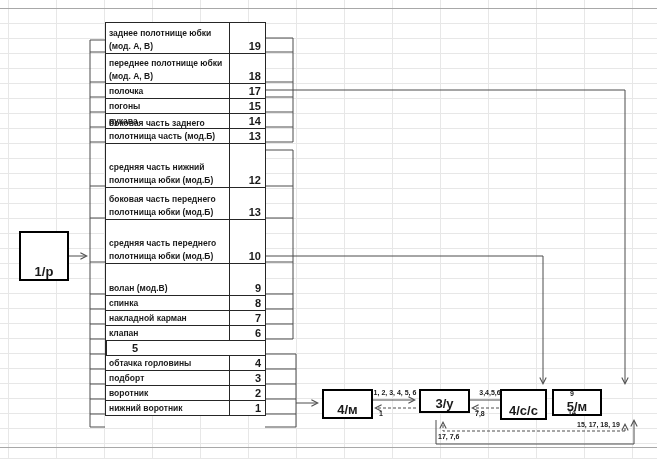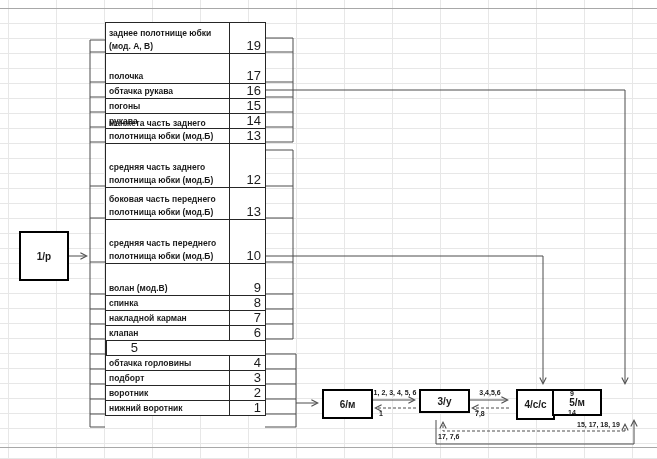--- a/index.html
+++ b/index.html
@@ -11,40 +11,40 @@
     position:absolute;inset:0;
     background-image:
       repeating-linear-gradient(to bottom, #e7e7e7 0 1px, transparent 1px 15px),
       repeating-linear-gradient(to right, #e7e7e7 0 1px, transparent 1px 48px);
     background-position:8px 8px;
   }
   .hrule{position:absolute;left:0;width:657px;height:1px;background:#a8a8a8}
   svg.lines{position:absolute;left:0;top:0;z-index:2}
   .node{
     position:absolute;z-index:3;background:#fff;border:2.5px solid #000;
-    display:flex;align-items:center;justify-content:center;
-    font-weight:bold;font-size:10px;box-sizing:border-box;
+    display:flex;align-items:flex-end;justify-content:center;
+    font-weight:bold;font-size:13px;box-sizing:border-box;
   }
   .ptable{
     position:absolute;left:105px;top:22px;width:161px;z-index:3;
     background:#fff;border:1px solid #262626;box-sizing:border-box;
   }
   .prow{display:flex;box-sizing:border-box;height:15px}
   .prow + .prow{border-top:1px solid #262626}
   .prow:nth-child(1),.prow:nth-child(2){height:30px}
   .prow:nth-child(7),.prow:nth-child(9){height:44px}
   .prow:nth-child(8),.prow:nth-child(10){height:32px}
   .pname{
     flex:1;display:flex;align-items:flex-end;padding:0 2px 1px 3px;
     font-weight:bold;font-size:8.5px;line-height:12.5px;margin-top:12px;
   }
   .pnum{
     width:36px;box-sizing:border-box;border-left:1px solid #262626;
     display:flex;align-items:flex-end;justify-content:flex-end;
-    padding:0 4px 1px 0;font-weight:normal;font-size:13px;line-height:12.5px;
+    padding:0 4px 1px 0;font-weight:bold;font-size:11px;line-height:12.5px;
   }
   .flbl{
     position:absolute;z-index:4;font-weight:bold;font-size:7px;
     white-space:nowrap;line-height:8px;
   }
   .flbl.ctr{text-align:center}
 </style>
 </head>
 <body>
 
@@ -80,48 +80,48 @@
     <path marker-end="url(#arr)" d="M625 431 V425"></path>
   </g>
 </svg>
 
 <div class="ptable">
   <div class="prow">
     <div class="pname">заднее полотнище юбки (мод. А, В)</div>
     <div class="pnum">19</div>
   </div>
 
+  <div class="prow">
+    <div class="pname">переднее полотнище юбки (мод. А, В)</div>
+    <div class="pnum">18</div>
+  </div>
 
   <div class="prow">
     <div class="pname">полочка</div>
     <div class="pnum">17</div>
   </div>
 
-  <div class="prow">
-    <div class="pname">обтачка рукава</div>
-    <div class="pnum">16</div>
-  </div>
 
   <div class="prow">
     <div class="pname">погоны</div>
     <div class="pnum">15</div>
   </div>
 
   <div class="prow">
     <div class="pname">рукава</div>
     <div class="pnum">14</div>
   </div>
 
   <div class="prow">
-    <div class="pname">манжета часть заднего полотнища юбки (мод.Б)</div>
+    <div class="pname">боковая часть заднего полотнища часть (мод.Б)</div>
     <div class="pnum">13</div>
   </div>
 
   <div class="prow">
-    <div class="pname">средняя часть заднего полотнища юбки (мод.Б)</div>
+    <div class="pname">средняя часть нижний полотнища юбки (мод.Б)</div>
     <div class="pnum">12</div>
   </div>
 
   <div class="prow">
     <div class="pname">боковая часть переднего полотнища юбки (мод.Б)</div>
     <div class="pnum">13</div>
   </div>
 
   <div class="prow">
     <div class="pname">средняя часть переднего полотнища юбки (мод.Б)</div>
@@ -170,26 +170,26 @@
   <div class="prow">
     <div class="pname">нижний воротник</div>
     <div class="pnum">1</div>
   </div>
 </div>
 
 <div class="node" style="left:19px;top:231px;width:50px;height:50px">
   <span>1/р</span>
 </div>
 <div class="node" style="left:322px;top:389px;width:51px;height:30px">
-  <span>6/м</span>
+  <span>4/м</span>
 </div>
 <div class="node" style="left:419px;top:389px;width:51px;height:24px">
   <span>3/у</span>
 </div>
-<div class="node" style="left:516px;top:389px;width:39px;height:31px">
+<div class="node" style="left:500px;top:389px;width:47px;height:31px">
   <span>4/с/с</span>
 </div>
 <div class="node" style="left:552px;top:389px;width:50px;height:27px">
   <span>5/м</span>
 </div>
 
 <span class="flbl ctr" style="left:370px;top:389px;width:50px">1, 2, 3, 4, 5, 6</span>
 <span class="flbl" style="left:379px;top:410px">1</span>
 <span class="flbl ctr" style="left:470px;top:389px;width:40px">3,4,5,6</span>
 <span class="flbl" style="left:475px;top:410px">7,8</span>

